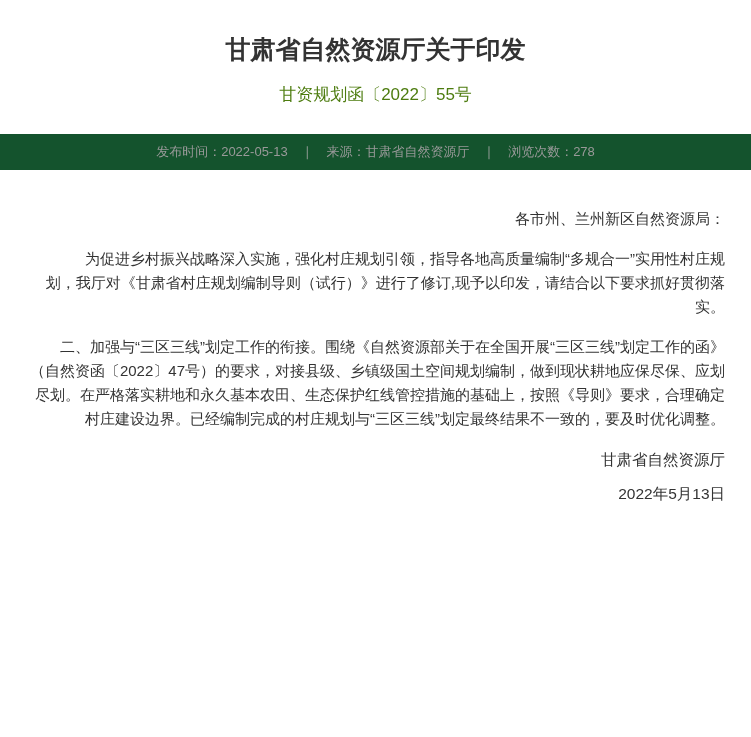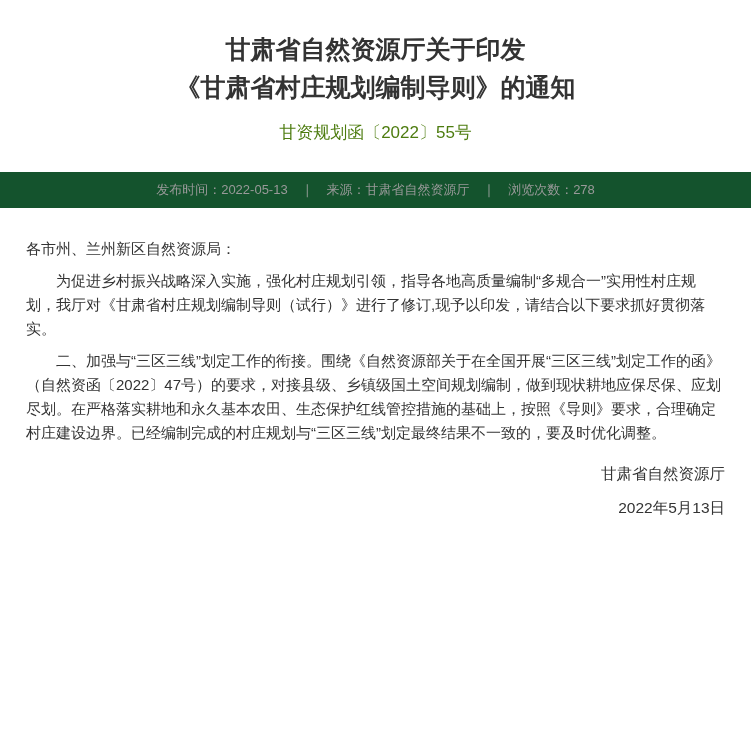--- a/index.html
+++ b/index.html
@@ -43,21 +43,21 @@
     display: inline-block;
     margin: 0 13px;
     color: #aaaaaa;
   }
   .doc-body {
     padding: 21px 26px 0 26px;
     font-size: 15px;
     color: #333333;
     line-height: 24px;
   }
-  .doc-body p { margin: 8px 0 5px 0; }
+  .doc-body p { margin: 16px 0 5px 0; text-align: right; }
   .salutation { text-indent: 0; }
   .para { text-indent: 2em; }
   .attachment { text-indent: 2em; margin-top: 3px; }
   .attachment-link {
     color: #ff6600;
     text-decoration: none;
     cursor: pointer;
   }
   .signature {
     text-align: right;
@@ -68,21 +68,20 @@
   .signature > div { line-height: 34px; }
 </style>
 </head>
 <body>
 
 <div class="page">
 
   <header class="doc-header">
     <h1 class="doc-title">
       <span class="title-line">甘肃省自然资源厅关于印发</span>
-      <span class="title-line">《甘肃省村庄规划编制导则》的通知</span>
     </h1>
     <div class="doc-number">甘资规划函〔2022〕55号</div>
   </header>
 
   <div class="meta-bar">
     <span>发布时间：</span><span>2022-05-13</span><span class="sep">｜</span><span>来源：</span><span>甘肃省自然资源厅</span><span class="sep">｜</span><span>浏览次数：</span><span>278</span>
   </div>
 
   <article class="doc-body">
     <p class="salutation">各市州、兰州新区自然资源局：</p>

